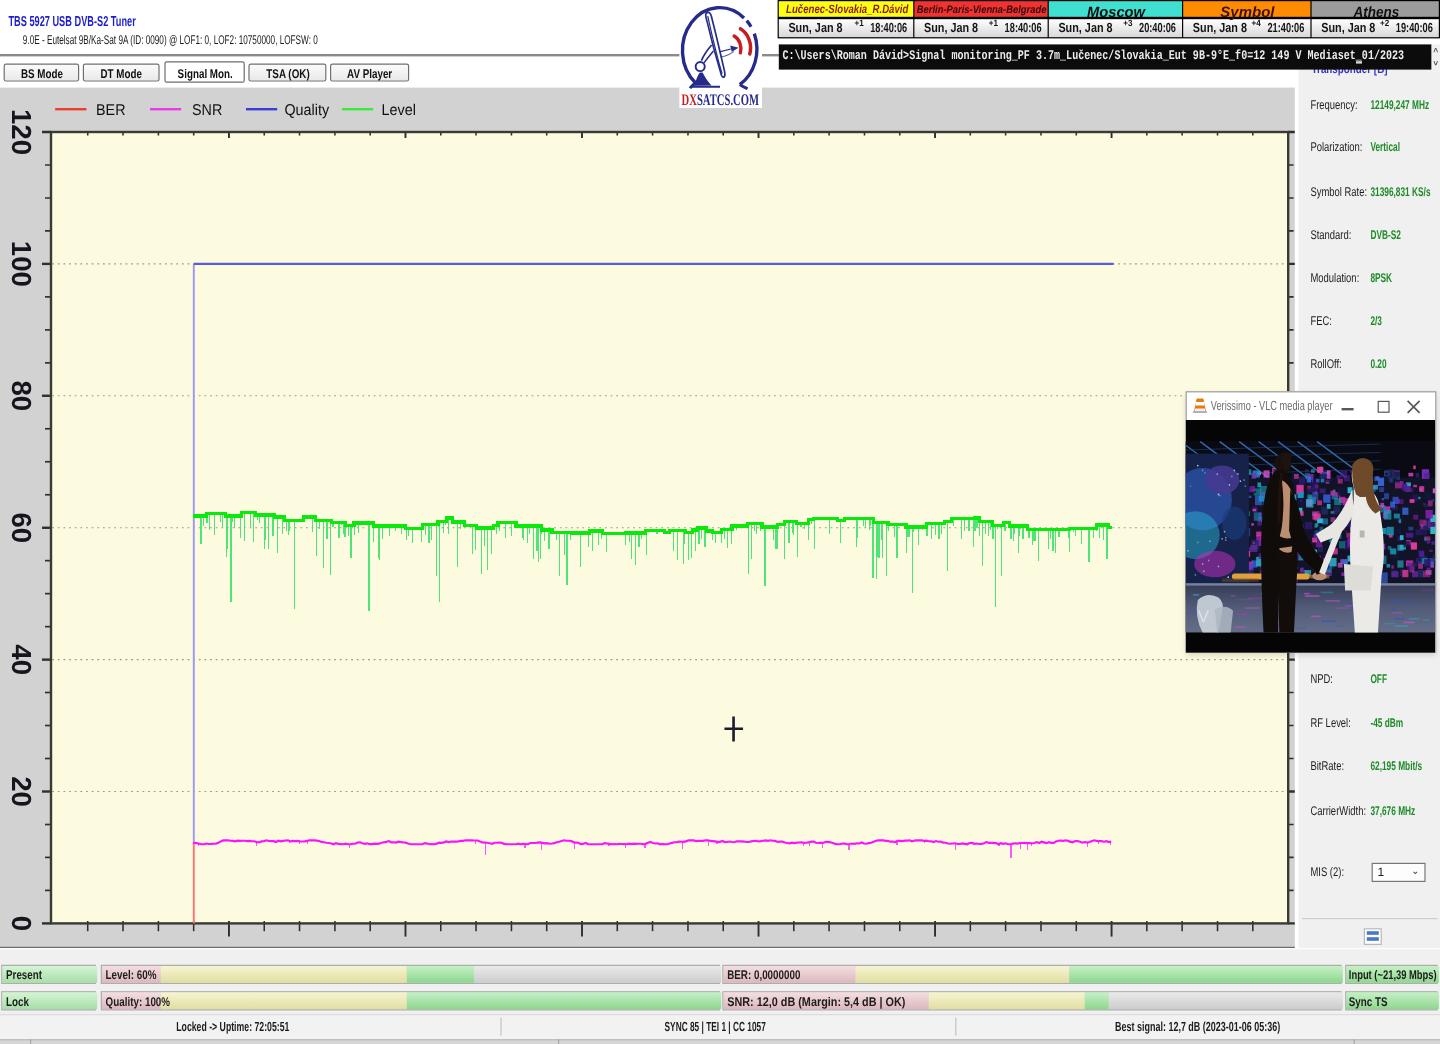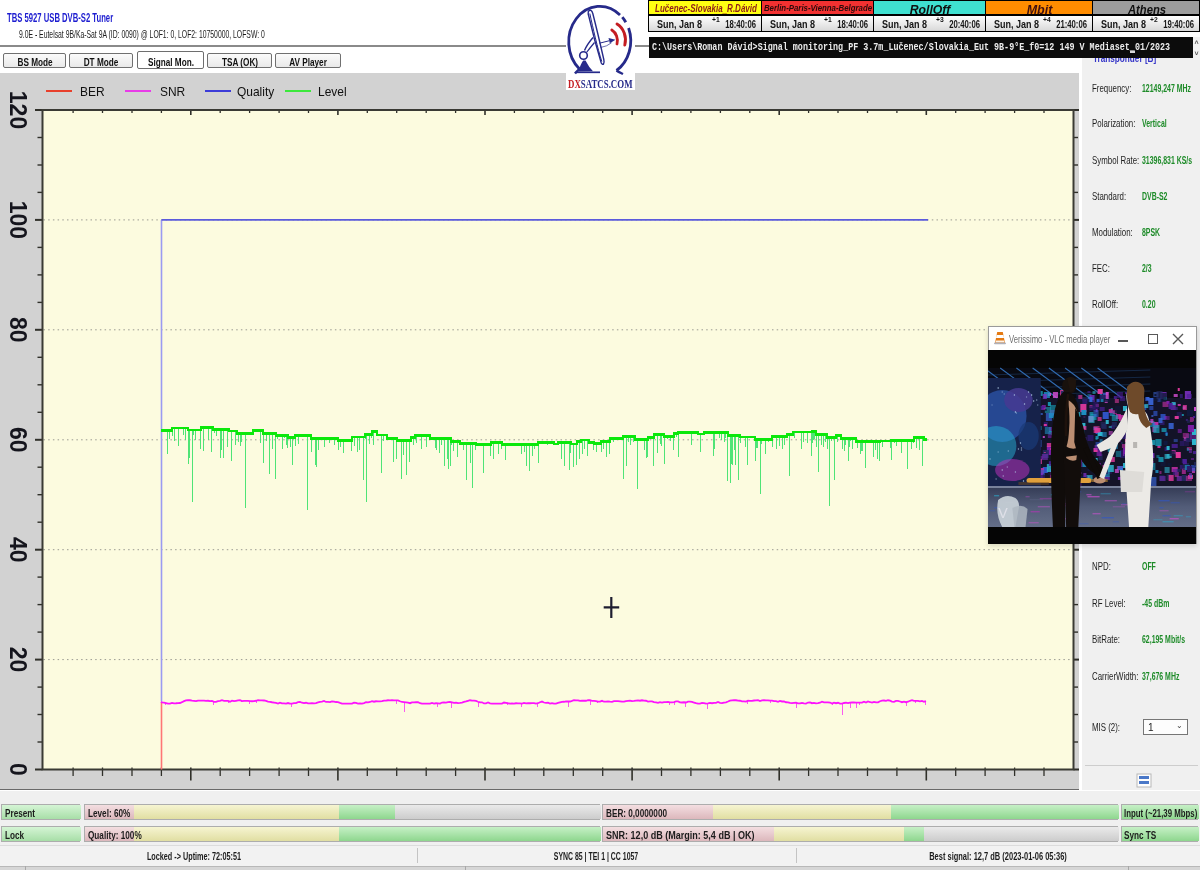--- a/index.html
+++ b/index.html
@@ -207,27 +207,27 @@
 <div class="t " style="left:657px;top:19px;font-size:11px;font-weight:700;color:#151515;transform:scaleX(0.82);z-index:3;">Sun, Jan 8</div>
 <div class="t " style="left:712px;top:15.5px;font-size:7.5px;font-weight:700;color:#151515;transform:scaleX(0.9);z-index:3;">+1</div>
 <div class="t" style="left:649px;top:19px;width:107px;text-align:right;font-size:11px;font-weight:700;color:#151515;transform:scaleX(0.70);transform-origin:100% 50%;z-index:3;">18:40:06</div>
 <div class="abs" style="left:762px;top:1px;width:111px;height:13px;background:#f23131;"></div>
 <div class="t" style="left:618.0px;top:3.5px;width:400px;text-align:center;font-size:9px;font-weight:700;color:#2a0a0a;transform:scaleX(0.87);transform-origin:center;z-index:3;"><i>Berlin-Paris-Vienna-Belgrade</i></div>
 <div class="abs" style="left:762px;top:15.5px;width:111px;height:15px;background:linear-gradient(#fefefe,#d8d8d8);"></div>
 <div class="t " style="left:770px;top:19px;font-size:11px;font-weight:700;color:#151515;transform:scaleX(0.82);z-index:3;">Sun, Jan 8</div>
 <div class="t " style="left:824px;top:15.5px;font-size:7.5px;font-weight:700;color:#151515;transform:scaleX(0.9);z-index:3;">+1</div>
 <div class="t" style="left:762px;top:19px;width:106px;text-align:right;font-size:11px;font-weight:700;color:#151515;transform:scaleX(0.70);transform-origin:100% 50%;z-index:3;">18:40:06</div>
 <div class="abs" style="left:874px;top:1px;width:111px;height:13px;background:#3fe0d0;"></div>
-<div class="t" style="left:730.0px;top:3.5px;width:400px;text-align:center;font-size:12.5px;font-weight:700;color:#101010;transform:scaleX(0.98);transform-origin:center;z-index:3;"><i>RollOff</i></div>
+<div class="t" style="left:730.0px;top:3.5px;width:400px;text-align:center;font-size:12.5px;font-weight:700;color:#101010;transform:scaleX(0.98);transform-origin:center;z-index:3;"><i>Moscow</i></div>
 <div class="abs" style="left:874px;top:15.5px;width:111px;height:15px;background:linear-gradient(#fefefe,#d8d8d8);"></div>
 <div class="t " style="left:882px;top:19px;font-size:11px;font-weight:700;color:#151515;transform:scaleX(0.82);z-index:3;">Sun, Jan 8</div>
 <div class="t " style="left:936px;top:15.5px;font-size:7.5px;font-weight:700;color:#151515;transform:scaleX(0.9);z-index:3;">+3</div>
 <div class="t" style="left:874px;top:19px;width:106px;text-align:right;font-size:11px;font-weight:700;color:#151515;transform:scaleX(0.70);transform-origin:100% 50%;z-index:3;">20:40:06</div>
 <div class="abs" style="left:986px;top:1px;width:106px;height:13px;background:#ff8c00;"></div>
-<div class="t" style="left:839.5px;top:3.5px;width:400px;text-align:center;font-size:12.5px;font-weight:700;color:#401010;transform:scaleX(1.0);transform-origin:center;z-index:3;"><i>Mbit</i></div>
+<div class="t" style="left:839.5px;top:3.5px;width:400px;text-align:center;font-size:12.5px;font-weight:700;color:#401010;transform:scaleX(1.0);transform-origin:center;z-index:3;"><i>Symbol</i></div>
 <div class="abs" style="left:986px;top:15.5px;width:106px;height:15px;background:linear-gradient(#fefefe,#d8d8d8);"></div>
 <div class="t " style="left:994px;top:19px;font-size:11px;font-weight:700;color:#151515;transform:scaleX(0.82);z-index:3;">Sun, Jan 8</div>
 <div class="t " style="left:1043px;top:15.5px;font-size:7.5px;font-weight:700;color:#151515;transform:scaleX(0.9);z-index:3;">+4</div>
 <div class="t" style="left:986px;top:19px;width:101px;text-align:right;font-size:11px;font-weight:700;color:#151515;transform:scaleX(0.70);transform-origin:100% 50%;z-index:3;">21:40:06</div>
 <div class="abs" style="left:1093px;top:1px;width:106px;height:13px;background:#9c9c9c;"></div>
 <div class="t" style="left:946.5px;top:3.5px;width:400px;text-align:center;font-size:12.5px;font-weight:700;color:#101010;transform:scaleX(0.9);transform-origin:center;z-index:3;"><i>Athens</i></div>
 <div class="abs" style="left:1093px;top:15.5px;width:106px;height:15px;background:linear-gradient(#fefefe,#d8d8d8);"></div>
 <div class="t " style="left:1101px;top:19px;font-size:11px;font-weight:700;color:#151515;transform:scaleX(0.82);z-index:3;">Sun, Jan 8</div>
 <div class="t " style="left:1150px;top:15.5px;font-size:7.5px;font-weight:700;color:#151515;transform:scaleX(0.9);z-index:3;">+2</div>
 <div class="t" style="left:1093px;top:19px;width:101px;text-align:right;font-size:11px;font-weight:700;color:#151515;transform:scaleX(0.70);transform-origin:100% 50%;z-index:3;">19:40:06</div>

